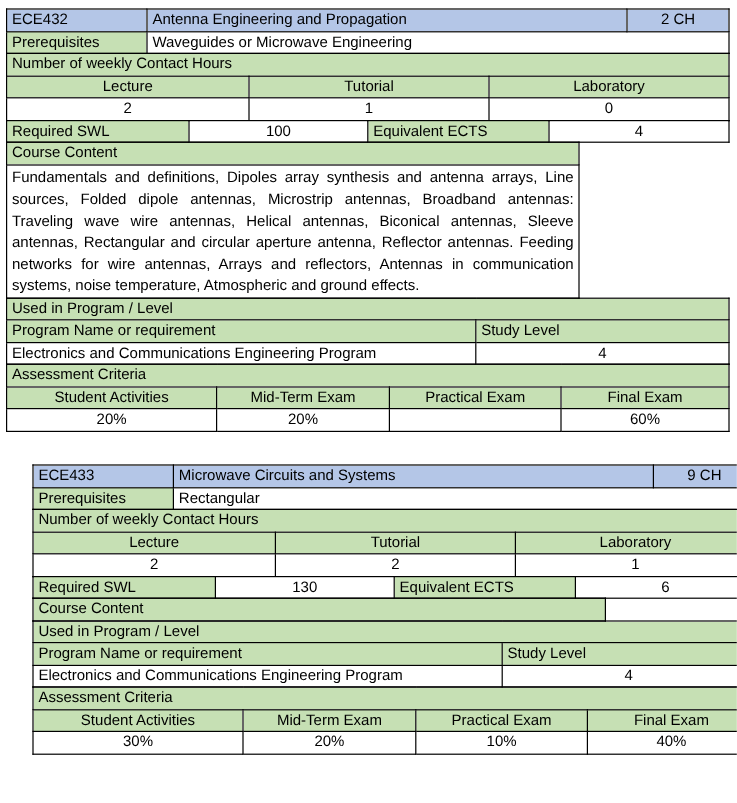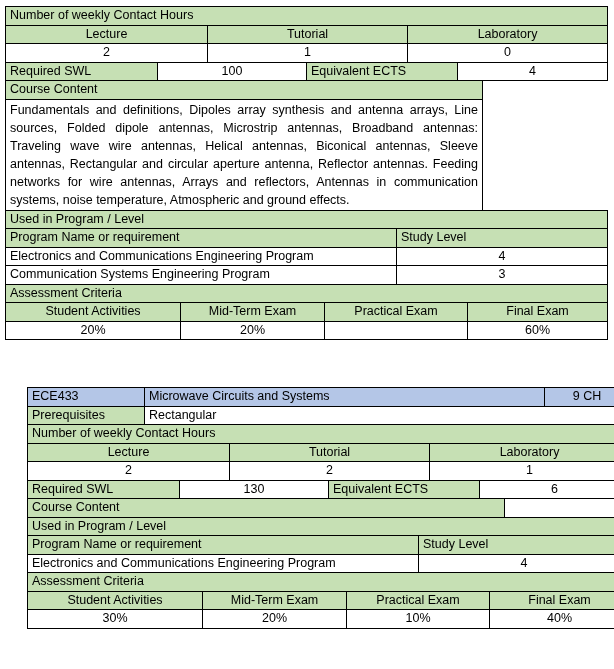--- a/index.html
+++ b/index.html
@@ -14,20 +14,38 @@
   .blue { background: #B4C6E7; }
   .green { background: #C6E0B4; }
   .white { background: #ffffff; }
   .center { text-align: center; }
   .content { white-space: normal; text-align: justify; line-height: 18px; padding: 1px 4px 1px 4px; height: auto; }
 </style>
 </head>
 <body>
 
 <div class="course" id="course-1">
+  <table>
+    <colgroup>
+        <col style="width:117px">
+        <col style="width:400px">
+        <col style="width:85px">
+      </colgroup>
+    <tbody>
+        <tr>
+      <td class="blue">ECE432</td>
+      <td class="blue">Antenna Engineering and Propagation</td>
+      <td class="blue center">2 CH</td>
+    </tr>
+    <tr>
+      <td class="green">Prerequisites</td>
+      <td class="white" colspan="2">Waveguides or Microwave Engineering</td>
+    </tr>
+  </tbody>
+    </table>
   <table style="margin-top:-1px">
     <colgroup>
         <col style="width:202px">
         <col style="width:200px">
         <col style="width:200px">
       </colgroup>
     <tbody>
         <tr>
           <td class="green" colspan="3">Number of weekly Contact Hours</td>
         </tr>
@@ -79,24 +97,20 @@
           <td class="green" colspan="2">Used in Program / Level</td>
         </tr>
     <tr>
       <td class="green">Program Name or requirement</td>
       <td class="green">Study Level</td>
     </tr>
     <tr>
       <td class="white">Electronics and Communications Engineering Program</td>
       <td class="white center">4</td>
     </tr>
-    <tr>
-      <td class="white">Communication Systems Engineering Program</td>
-      <td class="white center">3</td>
-    </tr>
   </tbody>
     </table>
   <table style="margin-top:-1px">
     <colgroup>
         <col style="width:175px">
         <col style="width:144px">
         <col style="width:143px">
         <col style="width:140px">
       </colgroup>
     <tbody>

